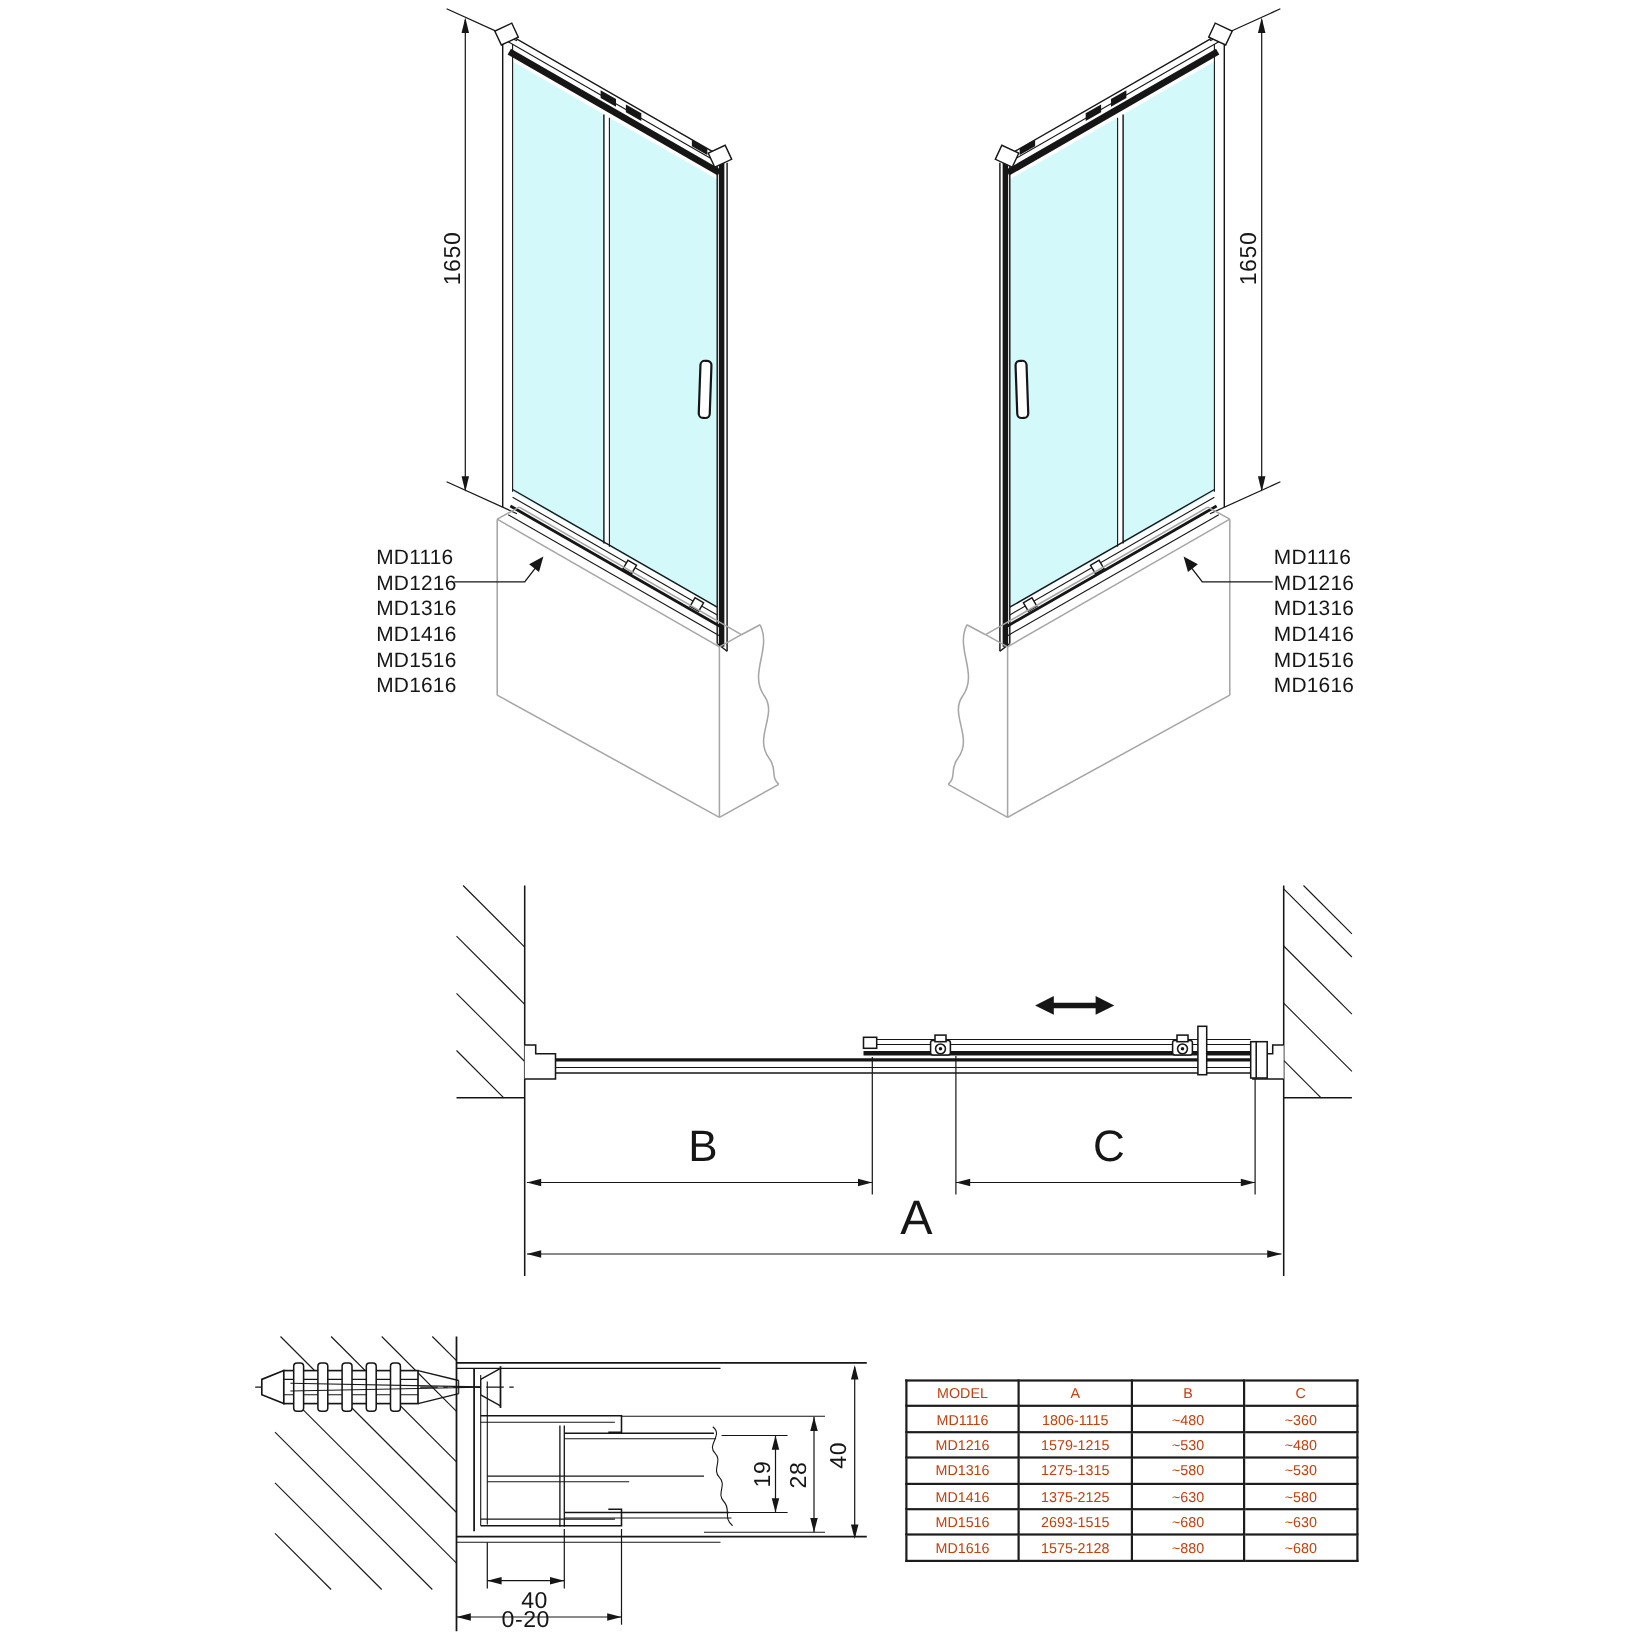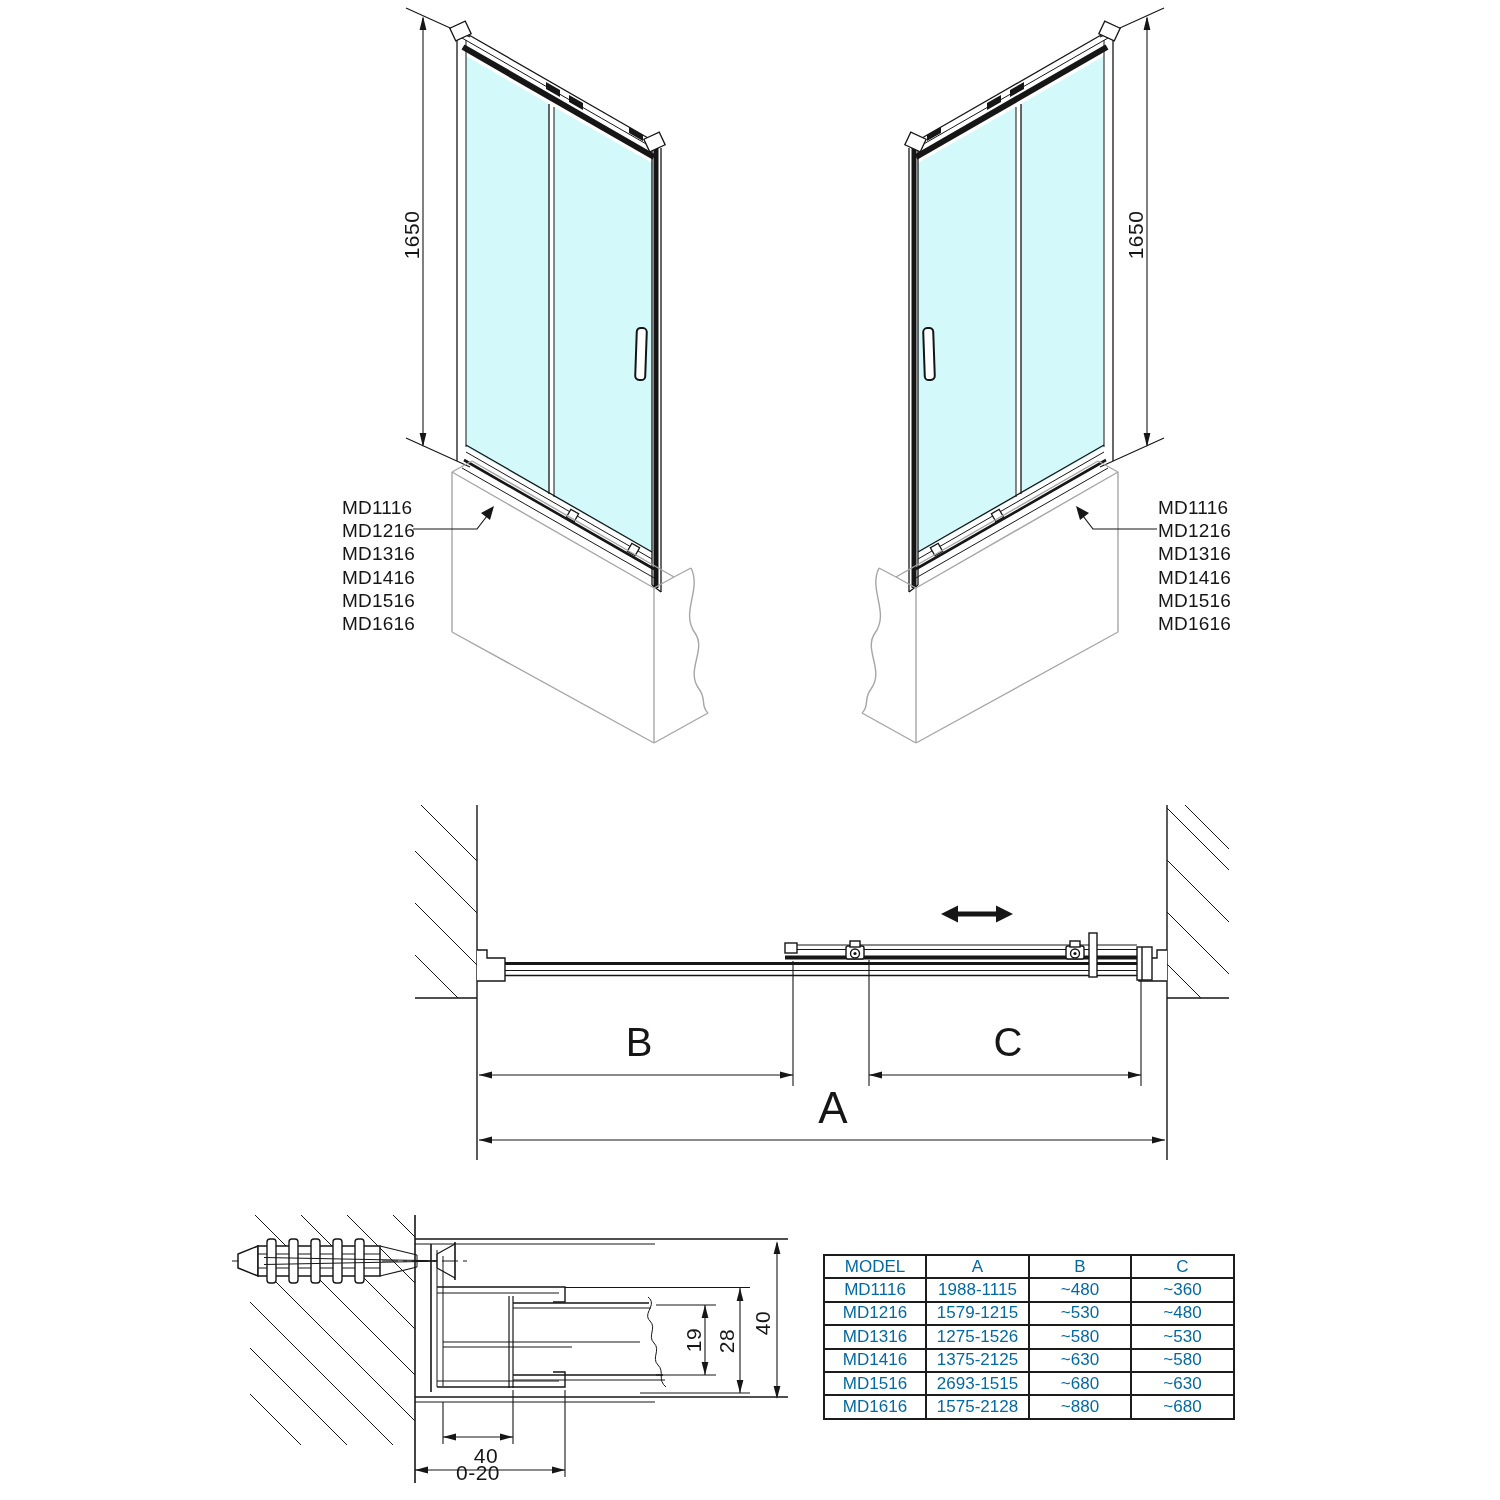--- a/index.html
+++ b/index.html
@@ -7,21 +7,21 @@
           font-family:"Liberation Sans",sans-serif;color:#161616;overflow:hidden;}
   svg{position:absolute;left:0;top:0;}
   .lbl{position:absolute;white-space:nowrap;color:#161616;}
   .vlabel{position:absolute;white-space:nowrap;text-align:center;
           transform:rotate(-90deg);transform-origin:50% 50%;color:#161616;}
   .dimfont{font-size:21px;letter-spacing:.5px;}
   .planletter{font-size:40px;}
   .models{position:absolute;font-size:19px;line-height:23.2px;letter-spacing:.2px;color:#161616;}
   .center{text-align:center;}
   table.spec{position:absolute;left:823px;top:1254px;border-collapse:collapse;
-             table-layout:fixed;font-size:17px;color:#0369a1;}
+             table-layout:fixed;font-size:13px;color:#c2410c;}
   table.spec th,table.spec td{border:2px solid #1c1c1c;text-align:center;vertical-align:middle;
              padding:0;height:21.4px;font-weight:400;overflow:hidden;}
 </style>
 </head>
 <body>
 
 <div class="canvas">
 
 <svg width="1500" height="1500" viewBox="0 0 1500 1500">
 
@@ -291,33 +291,33 @@
       </colgroup>
   <tbody>
         <tr>
     <th>MODEL</th>
     <th>A</th>
     <th>B</th>
     <th>C</th>
   </tr>
   <tr>
     <td>MD1116</td>
-    <td>1988-1115</td>
+    <td>1806-1115</td>
     <td>~480</td>
     <td>~360</td>
   </tr>
   <tr>
     <td>MD1216</td>
     <td>1579-1215</td>
     <td>~530</td>
     <td>~480</td>
   </tr>
   <tr>
     <td>MD1316</td>
-    <td>1275-1526</td>
+    <td>1275-1315</td>
     <td>~580</td>
     <td>~530</td>
   </tr>
   <tr>
     <td>MD1416</td>
     <td>1375-2125</td>
     <td>~630</td>
     <td>~580</td>
   </tr>
   <tr>

